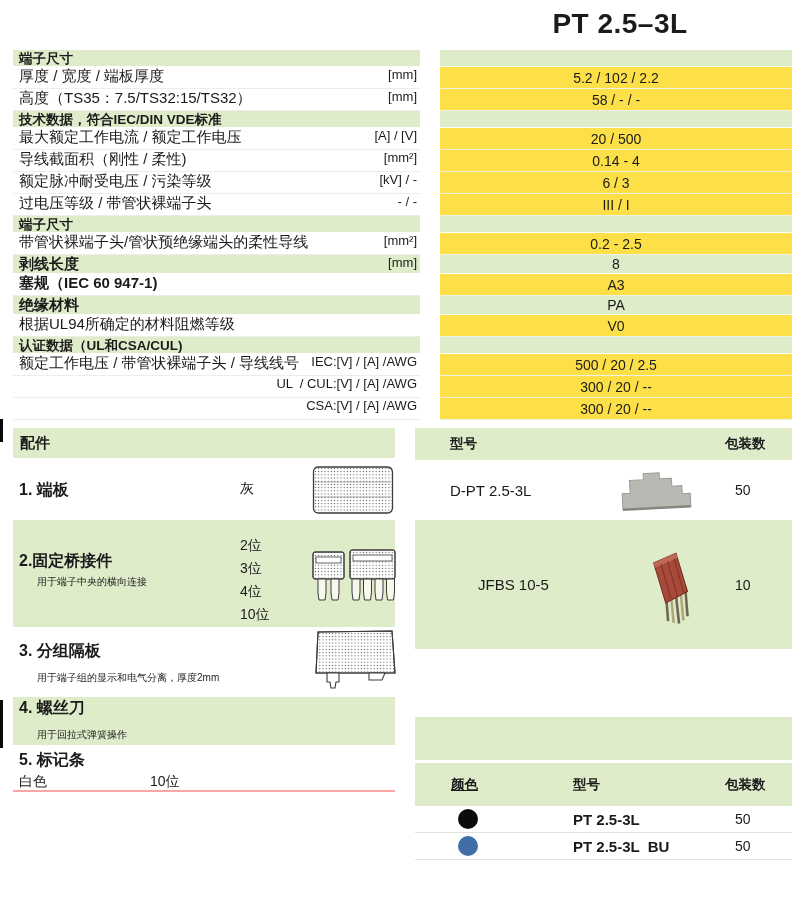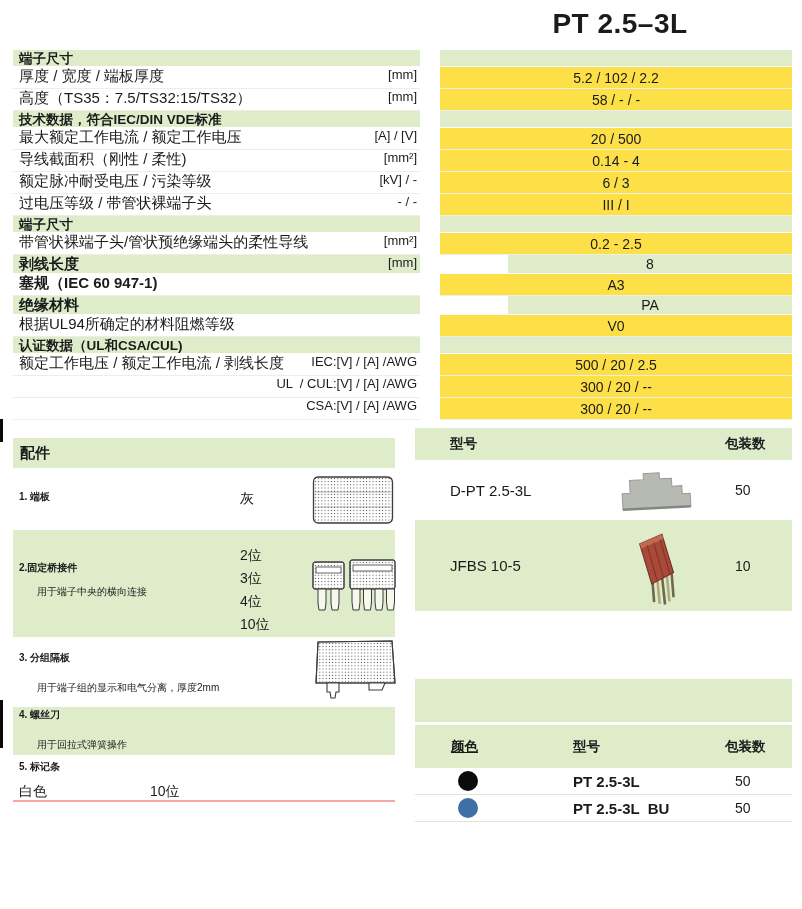--- a/index.html
+++ b/index.html
@@ -8,42 +8,42 @@
         font-family:"Liberation Sans","DejaVu Sans",sans-serif;color:#1b1b1b;}
 
   
   .title{position:absolute;left:430px;top:8px;width:380px;text-align:center;
          font-size:28px;font-weight:700;letter-spacing:.5px;}
 
   
   .spec{position:absolute;left:13px;top:50px;width:779px;}
   .srow{display:flex;height:22px;}
   .srow.head{height:17px;}
-  .srow.green{height:19px;gap:34px;}
+  .srow.green{height:19px;}
   .lc{width:407px;box-sizing:border-box;display:flex;justify-content:space-between;
       align-items:flex-start;padding:0 3px 0 6px;background:#fff;border-bottom:1px solid #ecefe3;}
   .gp{width:20px;}
   .rc{flex:1;display:flex;justify-content:center;align-items:center;background:#fde047;
       border-bottom:1px solid #ecefe3;}
   .srow.head .lc,.srow.head .rc,.srow.green .lc,.srow.green .rc{
       background:var(--g);border-bottom:1px solid #fff;}
   .label{font-size:15px;white-space:pre;}
   .srow.head .label{font-weight:700;font-size:13.5px;}
   .srow.boldlabel .label{font-weight:700;}
   .unit{font-size:13px;white-space:pre;}
   .value{font-size:14px;white-space:pre;}
 
   
-  .accL{position:absolute;left:13px;top:428px;width:382px;margin-top:10px;}
+  .accL{position:absolute;left:13px;top:428px;width:382px;}
   .acc-head{height:30px;line-height:30px;background:var(--g);font-weight:700;
             font-size:15px;padding-left:7px;}
   .item{position:relative;}
   .i1{height:62px;} .i2{height:107px;background:var(--g);} .i3{height:70px;}
   .i4{height:48px;background:var(--g);} .i5{height:45px;border-bottom:2px solid #fca5a5;}
-  .item .t{position:absolute;left:6px;font-weight:700;font-size:10px;}
+  .item .t{position:absolute;left:6px;font-weight:700;font-size:16px;}
   .item .d{position:absolute;left:24px;font-size:10px;}
   .i1 .t{top:22px;} .i1 .col{position:absolute;left:227px;top:22px;font-size:14px;}
   .i1 svg{position:absolute;right:0;top:6px;}
   .i2 .t{top:31px;} .i2 .d{top:55px;}
   .sizes{position:absolute;left:227px;top:14px;}
   .sz{height:23px;line-height:23px;font-size:14px;}
   .i2 svg{position:absolute;right:-2px;top:28px;}
   .i3 .t{top:14px;} .i3 .d{top:44px;}
   .i3 svg{position:absolute;right:-4px;top:2px;}
   .i4 .t{top:1px;} .i4 .d{top:31px;}
@@ -52,21 +52,21 @@
   .i5 .sz1{position:absolute;left:137px;top:28px;font-size:14px;}
 
   
   .accR{position:absolute;left:415px;top:428px;width:377px;}
   .g3t{display:grid;grid-template-columns:145px 1fr 85px;align-items:center;}
   .g3c{display:grid;grid-template-columns:120px 1fr 85px;align-items:center;}
   .ohead{height:32px;background:var(--g);font-weight:700;font-size:13.5px;}
   .ohead .m{padding-left:35px;} .ohead .q{padding-left:18px;}
   .orow .m{padding-left:35px;font-size:15px;white-space:pre;}
   .orow .q{padding-left:28px;font-size:14px;}
-  .r1{height:60px;} .r2{height:91px;background:var(--g);}
+  .r1{height:60px;} .r2{height:129px;background:var(--g);padding-left:28px;}
   .rgap{height:68px;} .rband{height:43px;background:var(--g);}
   .r3{height:49px;border-bottom:1px solid #e0e3d5;}
   .r1 svg{justify-self:center;position:relative;left:22px;}
   .r2 svg{justify-self:center;position:relative;left:25px;top:6px;}
   .r3 svg{justify-self:center;position:relative;left:15px;}
   .chead{margin-top:3px;height:43px;background:var(--g);font-weight:700;font-size:13.5px;}
   .chead .c{padding-left:36px;text-decoration:underline;} .chead .m{padding-left:38px;} .chead .q{padding-left:18px;}
   .crow{height:26px;border-bottom:1px solid #e0e3d5;}
   .crow .dotc{padding-left:43px;line-height:0;}
   .dot{width:20px;height:20px;border-radius:50%;display:inline-block;}
@@ -249,21 +249,21 @@
           <span class="unit"></span>
         </div>
         <div class="gp"></div>
         <div class="rc">
           <span class="value"></span>
         </div>
       </div>
 
       <div class="srow">
         <div class="lc">
-          <span class="label">额定工作电压 / 额定工作电流 / 剥线长度</span>
+          <span class="label">额定工作电压 / 带管状裸端子头 / 导线线号</span>
           <span class="unit">IEC:[V] / [A] /AWG</span>
         </div>
         <div class="gp"></div>
         <div class="rc">
           <span class="value">500 / 20 / 2.5</span>
         </div>
       </div>
 
       <div class="srow">
         <div class="lc">

